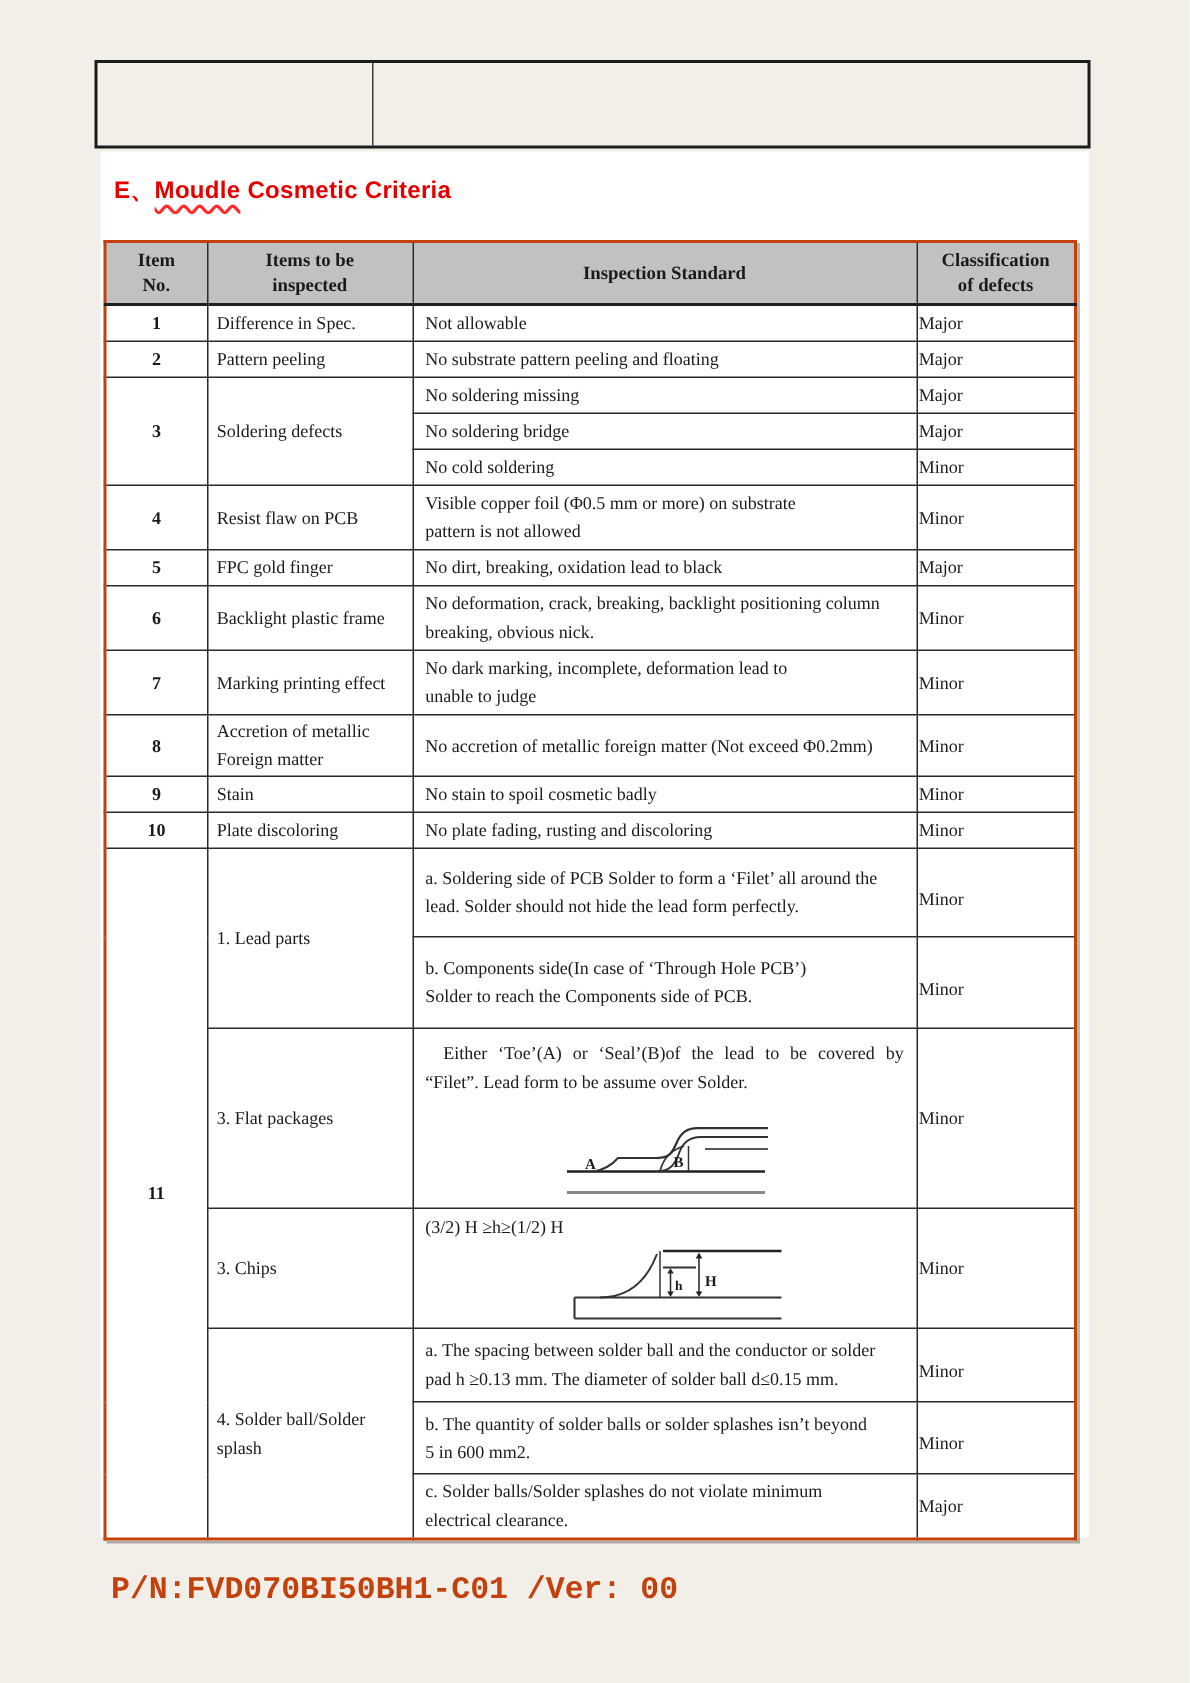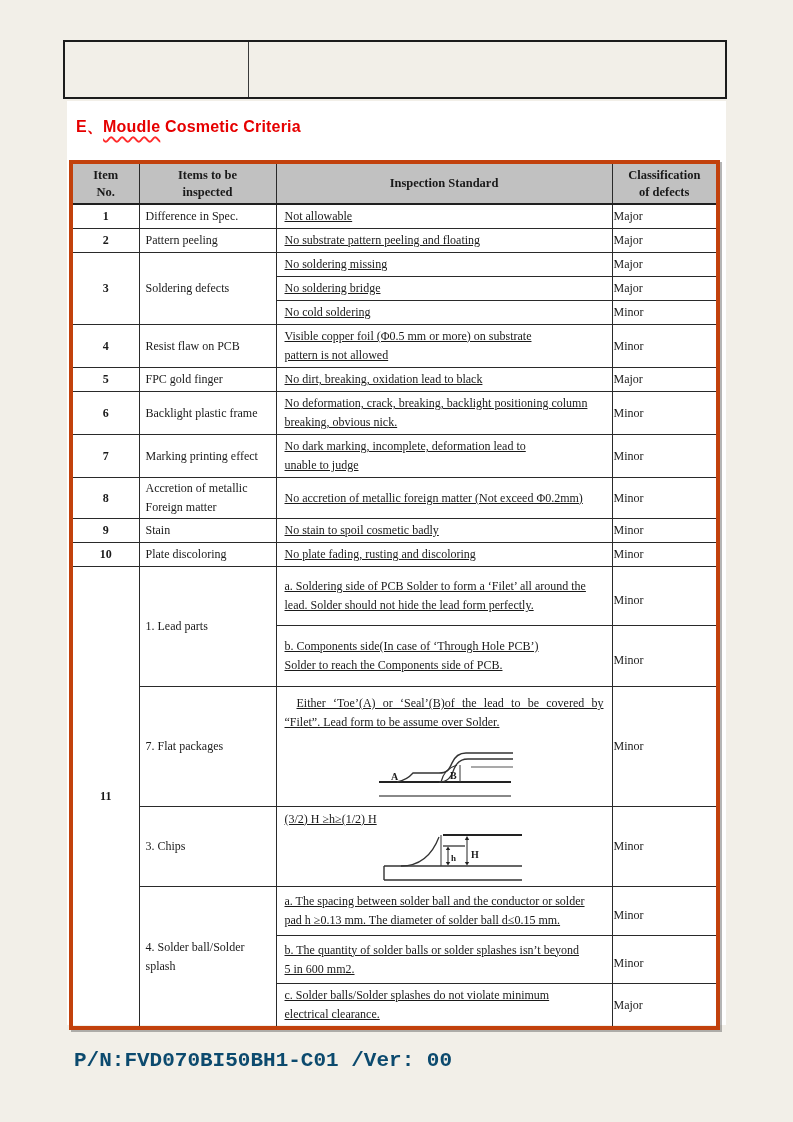--- a/index.html
+++ b/index.html
@@ -29,48 +29,48 @@
   }
   .section-title .wavy{
     text-decoration:underline;text-decoration-style:wavy;
     text-decoration-color:#ff2a2a;text-decoration-thickness:1.5px;
     text-underline-offset:4px;
   }
   
   table.criteria{
     position:absolute;left:2px;top:59px;
     border-collapse:collapse;table-layout:fixed;width:647px;
-    border:4px solid #c2410c;
+    border:2px solid #c2410c;
     box-shadow:2px 2px 0 rgba(90,90,90,.45);
     font-size:12px;
   }
   .criteria td,.criteria th{
     border:1px solid #2a2a2a;box-sizing:border-box;
     vertical-align:middle;line-height:19px;
   }
   .criteria thead th{
     background:#c1c1c1;font-weight:bold;font-size:12.5px;
     text-align:center;border-bottom:2px solid #1f1f1f;line-height:17px;
   }
   .c-no{text-align:center;font-weight:bold;}
   .c-item{text-align:left;padding:1px 6px;}
-  .c-std{text-align:left;padding:2px 8px;text-decoration:underline;}
+  .c-std{text-align:left;padding:2px 8px;}
   .c-cls{text-align:left;}
   .va-top{vertical-align:top;padding-top:9px;}
   .ln{display:block;}
   .just .ln:first-child{text-align:justify;text-align-last:justify;margin-left:12px;}
   .cell-flat{vertical-align:top;padding-top:3px;}
   .cell-flat svg{display:block;margin:6px auto 0;}
   .cell-chips{vertical-align:top;padding-top:3px;}
   .cell-chips svg{display:block;margin:1px 0 0 96px;}
   
   .footer-pn{
     position:absolute;left:74px;top:1049px;
     font-family:"Liberation Mono", monospace;font-weight:bold;
-    font-size:21px;color:#0c4a6e;white-space:nowrap;
+    font-size:21px;color:#c2410c;white-space:nowrap;
   }
   svg text{font-family:"Liberation Serif", serif;}
 </style>
 </head>
 <body>
 
 <div>
 
   <div class="top-box">
     <div class="cell-l"></div>
@@ -197,21 +197,21 @@
           <td class="c-cls va-top">Minor</td>
         </tr>
         <tr style="height:61px">
           <td class="c-std">
             <span class="ln">b. Components side(In case of ‘Through Hole PCB’)</span>
             <span class="ln">Solder to reach the Components side of PCB.</span>
           </td>
           <td class="c-cls va-top">Minor</td>
         </tr>
         <tr style="height:120px">
-          <td class="c-item">7. Flat packages</td>
+          <td class="c-item">3. Flat packages</td>
           <td class="c-std cell-flat just">
             <span class="ln">Either ‘Toe’(A) or ‘Seal’(B)of the lead to be covered by</span>
             <span class="ln">“Filet”. Lead form to be assume over Solder.</span>
             <svg width="150" height="62" viewBox="0 0 150 62">
               <line x1="10" y1="44" x2="142" y2="44" stroke="#222" stroke-width="1.8"></line>
               <line x1="10" y1="58" x2="142" y2="58" stroke="#888" stroke-width="2"></line>
               <path d="M 28 44 Q 38 42 44 35 L 70 35" fill="none" stroke="#333" stroke-width="1.3"></path>
               <path d="M 70 35 C 78 35 80 32 83 25 C 86 18 90 15 97 15 L 144 15" fill="none" stroke="#333" stroke-width="1.5"></path>
               <path d="M 70 44 C 78 44 82 40 85 31 C 88 23 93 21 99 21 L 144 21" fill="none" stroke="#333" stroke-width="1.3"></path>
               <line x1="102" y1="29" x2="144" y2="29" stroke="#555" stroke-width="1.2"></line>

